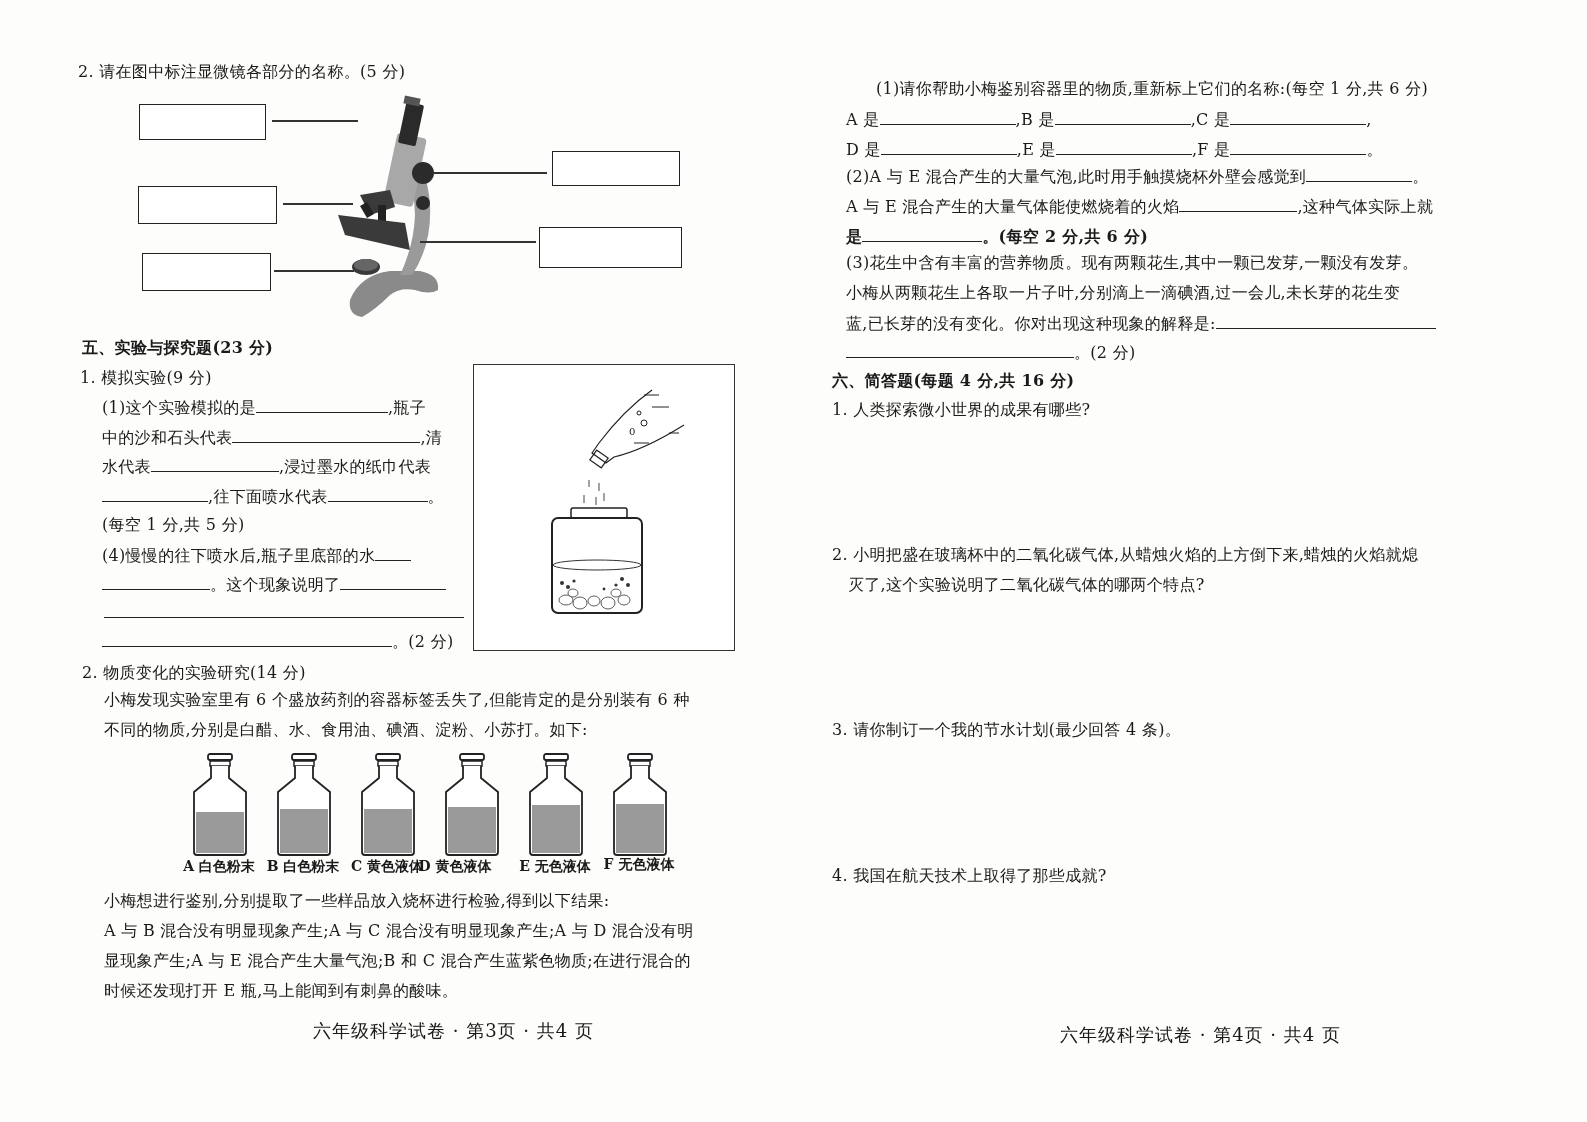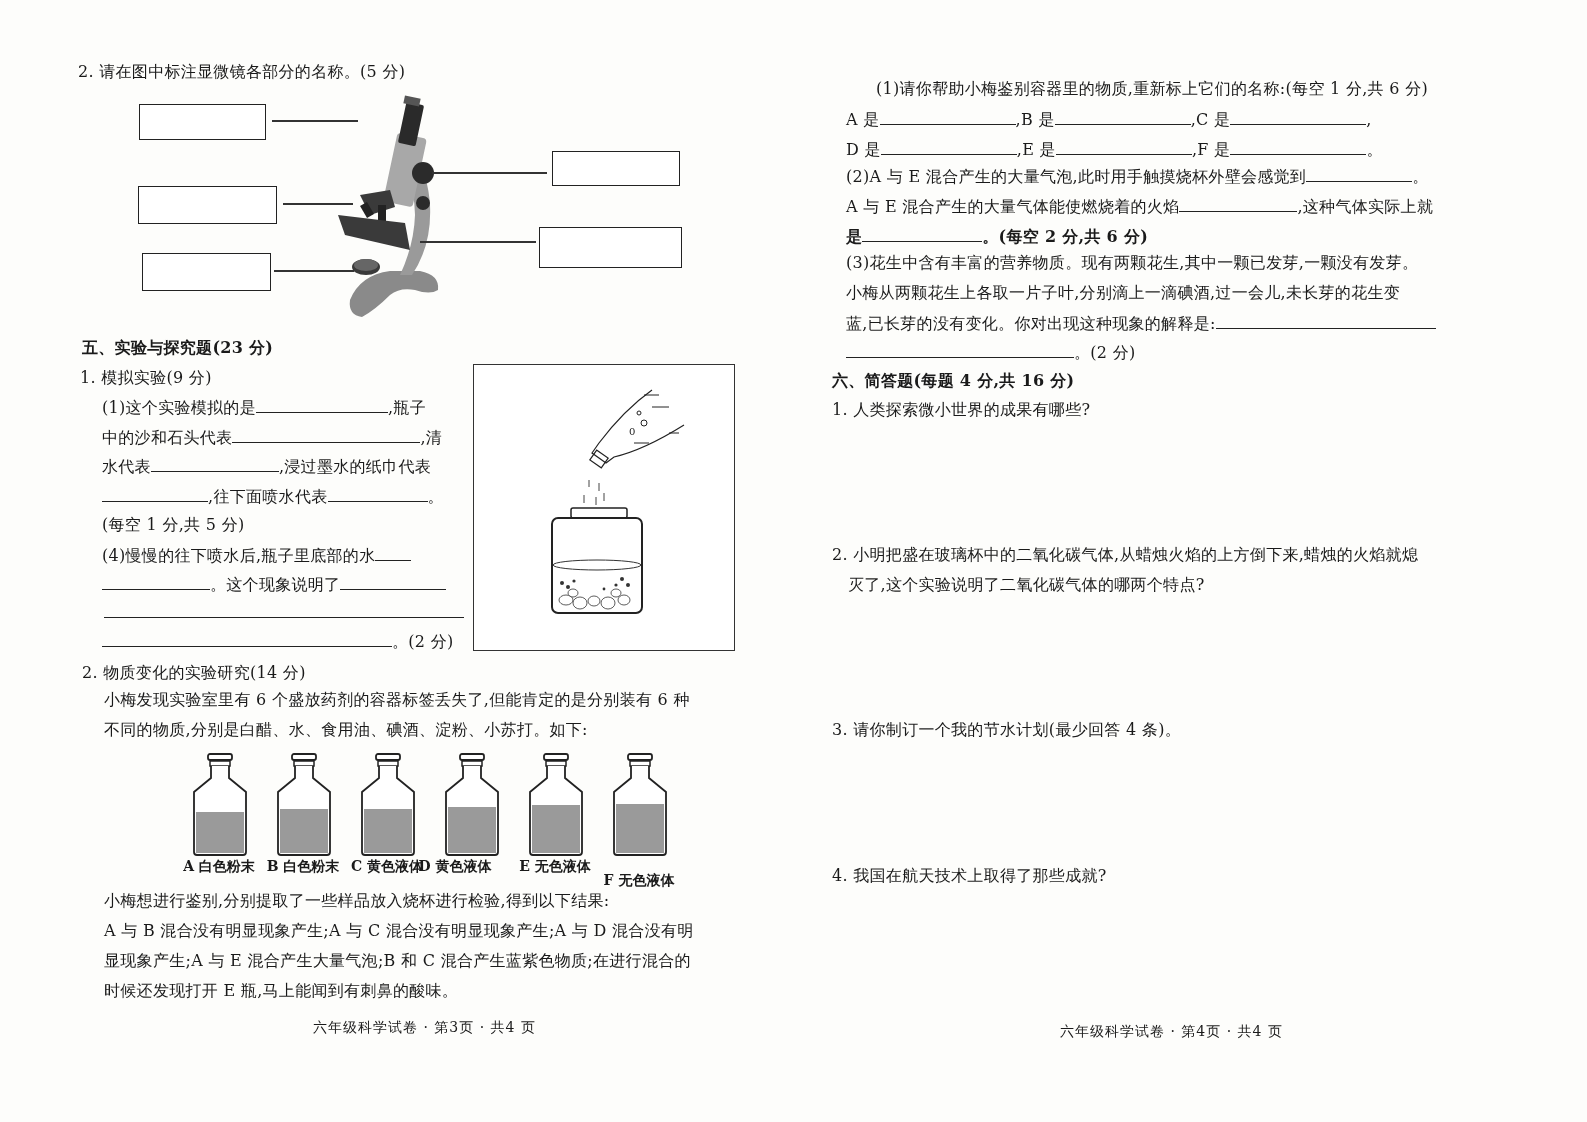--- a/index.html
+++ b/index.html
@@ -4,21 +4,21 @@
 <style>
   * { box-sizing: border-box; margin: 0; padding: 0; }
   html, body { width: 1587px; height: 1122px; background: #fdfdfb; overflow: hidden; }
   body { position: relative; font-family: "DejaVu Serif", "Liberation Serif", serif; color: #1a1a1a; }
   .abs { position: absolute; }
   .txt { font-size: 16px; line-height: 20px; white-space: nowrap; letter-spacing: 0.3px; }
   .bold { font-weight: bold; }
   .blank { display: inline-block; border-bottom: 1.3px solid #222; height: 16px; vertical-align: baseline; }
   .label-box { position: absolute; border: 1.5px solid #222; background: #fff; }
   .leader { position: absolute; height: 1.5px; background: #333; }
-  .footer { font-size: 14px; letter-spacing: 1px; }
+  .footer { font-size: 18px; letter-spacing: 1px; }
   .bottle-label { font-size: 14px; font-weight: bold; text-align: center; position: absolute; width: 90px; white-space: nowrap; }
   .frame { position: absolute; border: 1.5px solid #333; background: #fff; }
 </style>
 </head>
 <body>
 
 <div>
 
   <div class="abs txt" style="left:78px;top:62px;">2. 请在图中标注显微镜各部分的名称。(5 分)</div>
 
@@ -177,21 +177,21 @@
       <g transform="translate(428,0)">
           <use href="#bottle"></use>
           <rect x="10" y="52" width="48" height="49" fill="#9a9a9a"></rect>
         </g>
     </svg>
     <div class="bottle-label" style="left:-4px;top:106px;">A 白色粉末</div>
     <div class="bottle-label" style="left:80px;top:106px;">B 白色粉末</div>
     <div class="bottle-label" style="left:164px;top:106px;">C 黄色液体</div>
     <div class="bottle-label" style="left:232px;top:106px;">D 黄色液体</div>
     <div class="bottle-label" style="left:332px;top:106px;">E 无色液体</div>
-    <div class="bottle-label" style="left:416px;top:120px;text-align:center;">F 无色液体</div>
+    <div class="bottle-label" style="left:416px;top:104px;text-align:center;">F 无色液体</div>
   </div>
 
   <div class="abs txt" style="left:104px;top:891px;">小梅想进行鉴别,分别提取了一些样品放入烧杯进行检验,得到以下结果:</div>
   <div class="abs txt" style="left:104px;top:921px;">A 与 B 混合没有明显现象产生;A 与 C 混合没有明显现象产生;A 与 D 混合没有明</div>
   <div class="abs txt" style="left:104px;top:951px;">显现象产生;A 与 E 混合产生大量气泡;B 和 C 混合产生蓝紫色物质;在进行混合的</div>
   <div class="abs txt" style="left:104px;top:981px;">时候还发现打开 E 瓶,马上能闻到有刺鼻的酸味。</div>
 
   <div class="abs footer" style="left:313px;top:1019px;">六年级科学试卷 · 第3页 · 共4 页</div>
 </div>
 

